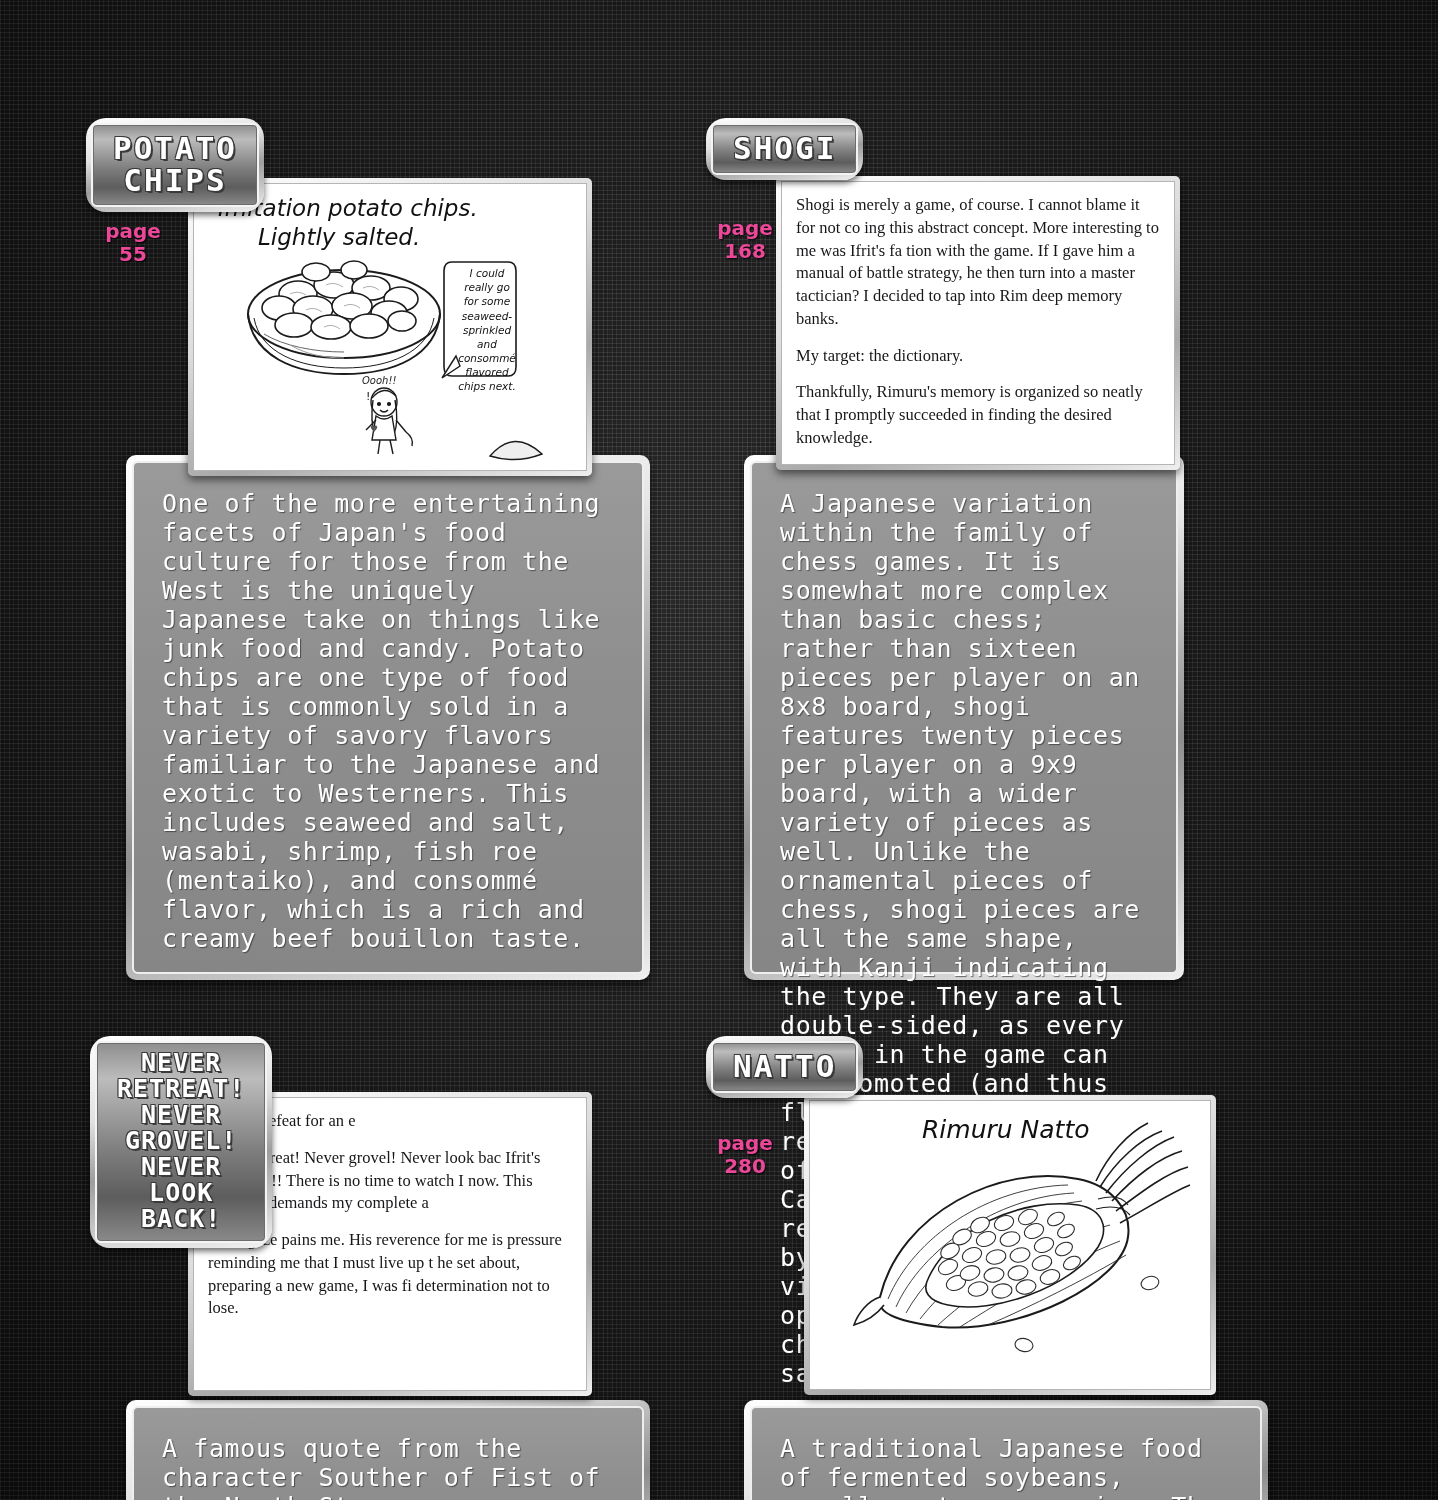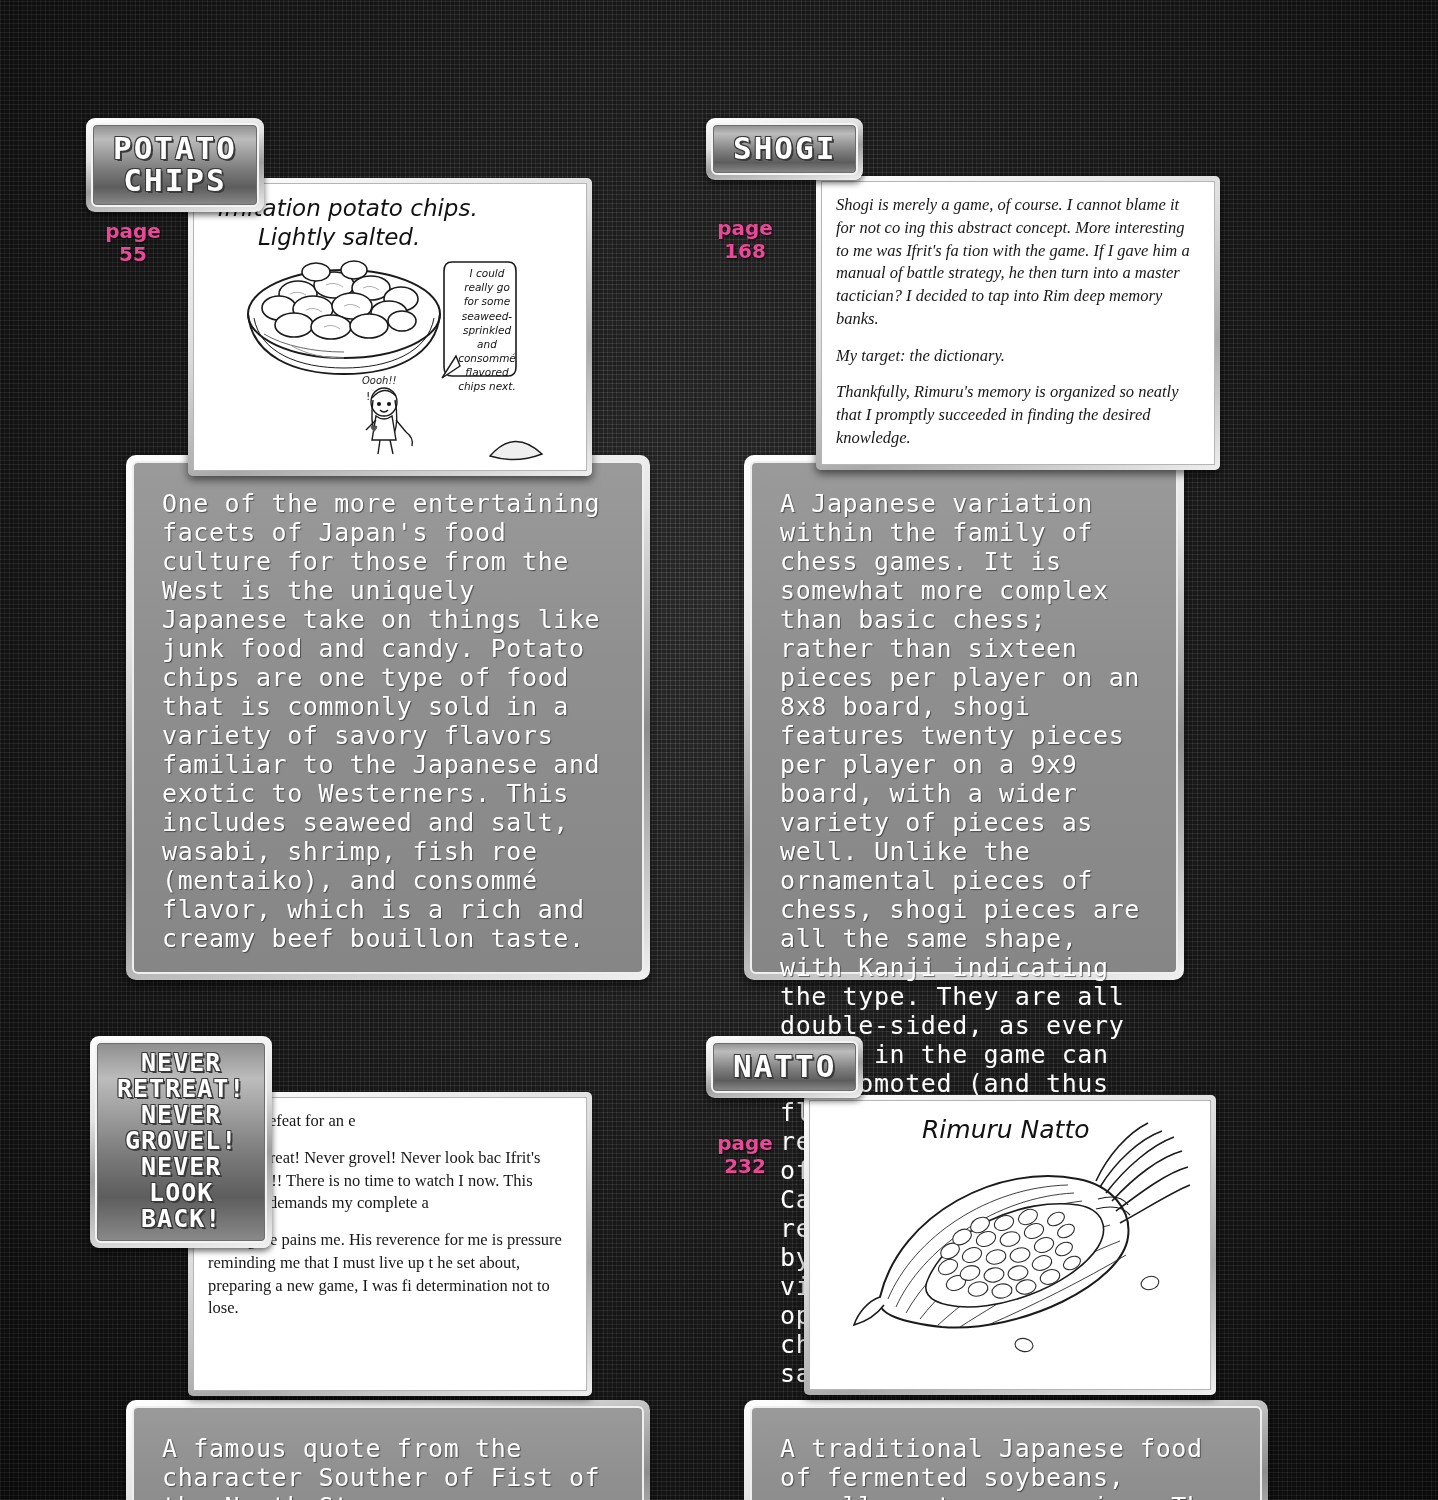--- a/index.html
+++ b/index.html
@@ -21,21 +21,21 @@
   .page { position: relative; width: 1438px; height: 1500px; }
 
   
   .entry { position: absolute; }
 
   
   .title-plate {
     position: absolute;
     z-index: 40;
     padding: 5px;
-    border-radius: 9px;
+    border-radius: 20px;
     background: linear-gradient(170deg, #ffffff 0%, #e2e2e2 35%, #9d9d9d 60%, #f2f2f2 100%);
     box-shadow: 0 3px 6px rgba(0,0,0,0.6);
   }
   .title-inner {
     border-radius: 6px;
     padding: 7px 20px 9px 20px;
     background: linear-gradient(180deg, #8e8e8e 0%, #bcbcbc 18%, #7d7d7d 55%, #5d5d5d 78%, #8a8a8a 100%);
     border: 2px solid #f4f4f4;
     box-shadow: inset 0 0 0 1px #6d6d6d;
     text-align: center;
@@ -228,21 +228,21 @@
       <div class="title-inner">
         <div class="title-text">SHOGI</div>
       </div>
     </div>
 
     <div class="page-num" style="left:710px; top:217px;">
       <div>page</div>
       <div>168</div>
     </div>
 
-    <div class="panel" style="left:816px; top:176px; width:404px; height:294px;font-style:italic;">
+    <div class="panel" style="left:776px; top:176px; width:404px; height:294px;">
       <div class="panel-inner">
         <div class="excerpt">
           <p>Shogi is merely a game, of course. I cannot blame it for not co ing this abstract concept. More interesting to me was Ifrit's fa tion with the game. If I gave him a manual of battle strategy, he then turn into a master tactician? I decided to tap into Rim deep memory banks.</p>
           <p>My target: the dictionary.</p>
           <p>Thankfully, Rimuru's memory is organized so neatly that I promptly succeeded in finding the desired knowledge.</p>
 
         </div>
       </div>
     </div>
 
@@ -288,21 +288,21 @@
   <div class="entry">
 
     <div class="title-plate" style="left:706px; top:1036px;">
       <div class="title-inner">
         <div class="title-text">NATTO</div>
       </div>
     </div>
 
     <div class="page-num" style="left:710px; top:1132px;">
       <div>page</div>
-      <div>232</div>
+      <div>280</div>
     </div>
 
     <div class="panel" style="left:804px; top:1095px; width:412px; height:300px;">
       <div class="panel-inner">
         <div class="art">
           <svg width="400" height="288" viewBox="0 0 400 288" xmlns="http://www.w3.org/2000/svg">
 
             <path d="M70 196 C 90 112, 190 62, 268 78 C 300 84, 322 108, 318 136 C 312 182, 212 232, 132 226 C 96 222, 64 214, 70 196 Z" fill="#ffffff" stroke="#1b1b1b" stroke-width="2"></path>
 
             <g stroke="#2a2a2a" stroke-width="0.9" fill="none">

